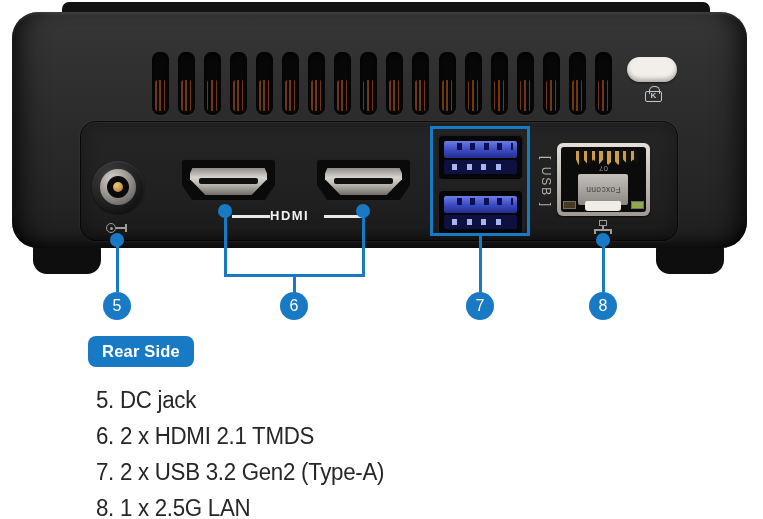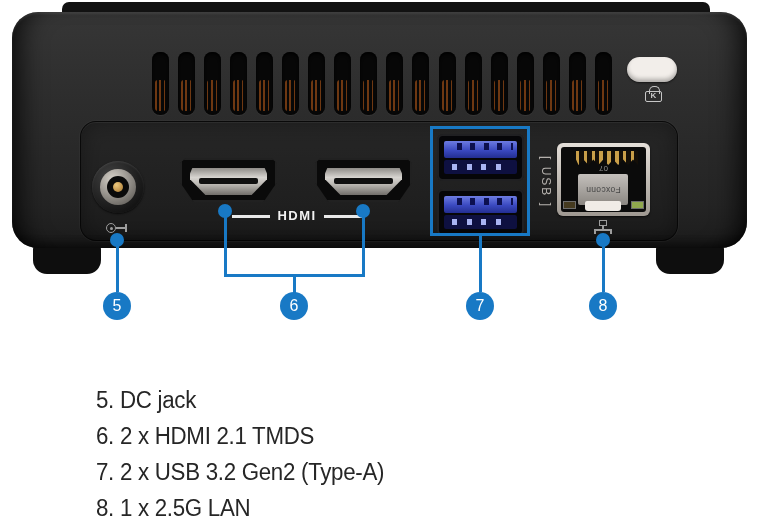--- a/index.html
+++ b/index.html
@@ -97,21 +97,21 @@
   .hdmi .cavity {
     position:absolute; left:10px; right:10px; top:10px; bottom:7px;
     background: linear-gradient(180deg,#8f8c88 0%,#d7d4d0 35%,#bcb9b4 60%,#716e6a 100%);
     clip-path: polygon(3% 0, 97% 0, 100% 20%, 100% 42%, 80% 100%, 20% 100%, 0 42%, 0 20%);
   }
   .hdmi .tongue { position:absolute; left:20%; right:20%; top:46%; height:6px; background:#101010; border-radius:2px; }
 
   .hdmi-line { top:215px; height:2.5px; background:#e9e9e9; z-index:5; }
   .hdmi-line.l { left:232px; width:38px; } .hdmi-line.r { left:324px; width:38px; }
   .hdmi-label {
-    left:270px; top:208px; width:54px; z-index:5; text-align:center;
+    left:270px; top:208px; width:54px; z-index:5; text-align:left;
     color:#f2f2f2; font-size:13px; font-weight:bold; letter-spacing:1.5px;
   }
 
   
   .usb-box { left:430px; top:126px; width:100px; height:110px; border:3px solid var(--accent); box-sizing:border-box; z-index:6; }
   .usb-port { left:437px; width:87px; height:47px; border-radius:6px; background:#060608; z-index:4;
     box-shadow: inset 0 0 0 2px rgba(110,110,110,.25); }
   .usb-port.top { top:134px; } .usb-port.bot { top:189px; }
   .usb-port .tongue {
     position:absolute; left:7px; right:7px; top:7px; height:17px; border-radius:2px;
@@ -279,20 +279,21 @@
   <div class="abs cl-vline" style="left:292.5px; top:274px; height:19px;"></div>
   <div class="abs cl-circle" style="left:280px;">6</div>
 
   <div class="abs cl-vline" style="left:478.5px; top:236px; height:56px;"></div>
   <div class="abs cl-circle" style="left:466px;">7</div>
 
   <div class="abs cl-dot" style="left:596px; top:233px;"></div>
   <div class="abs cl-vline" style="left:601.5px; top:240px; height:52px;"></div>
   <div class="abs cl-circle" style="left:589px;">8</div>
 
+  <div class="abs badge">Rear Side</div>
   <div class="abs legend">
     <div>5. DC jack</div>
     <div>6. 2 x HDMI 2.1 TMDS</div>
     <div>7. 2 x USB 3.2 Gen2 (Type-A)</div>
     <div>8. 1 x 2.5G LAN</div>
   </div>
 
 </div>
 
 </body></html>

